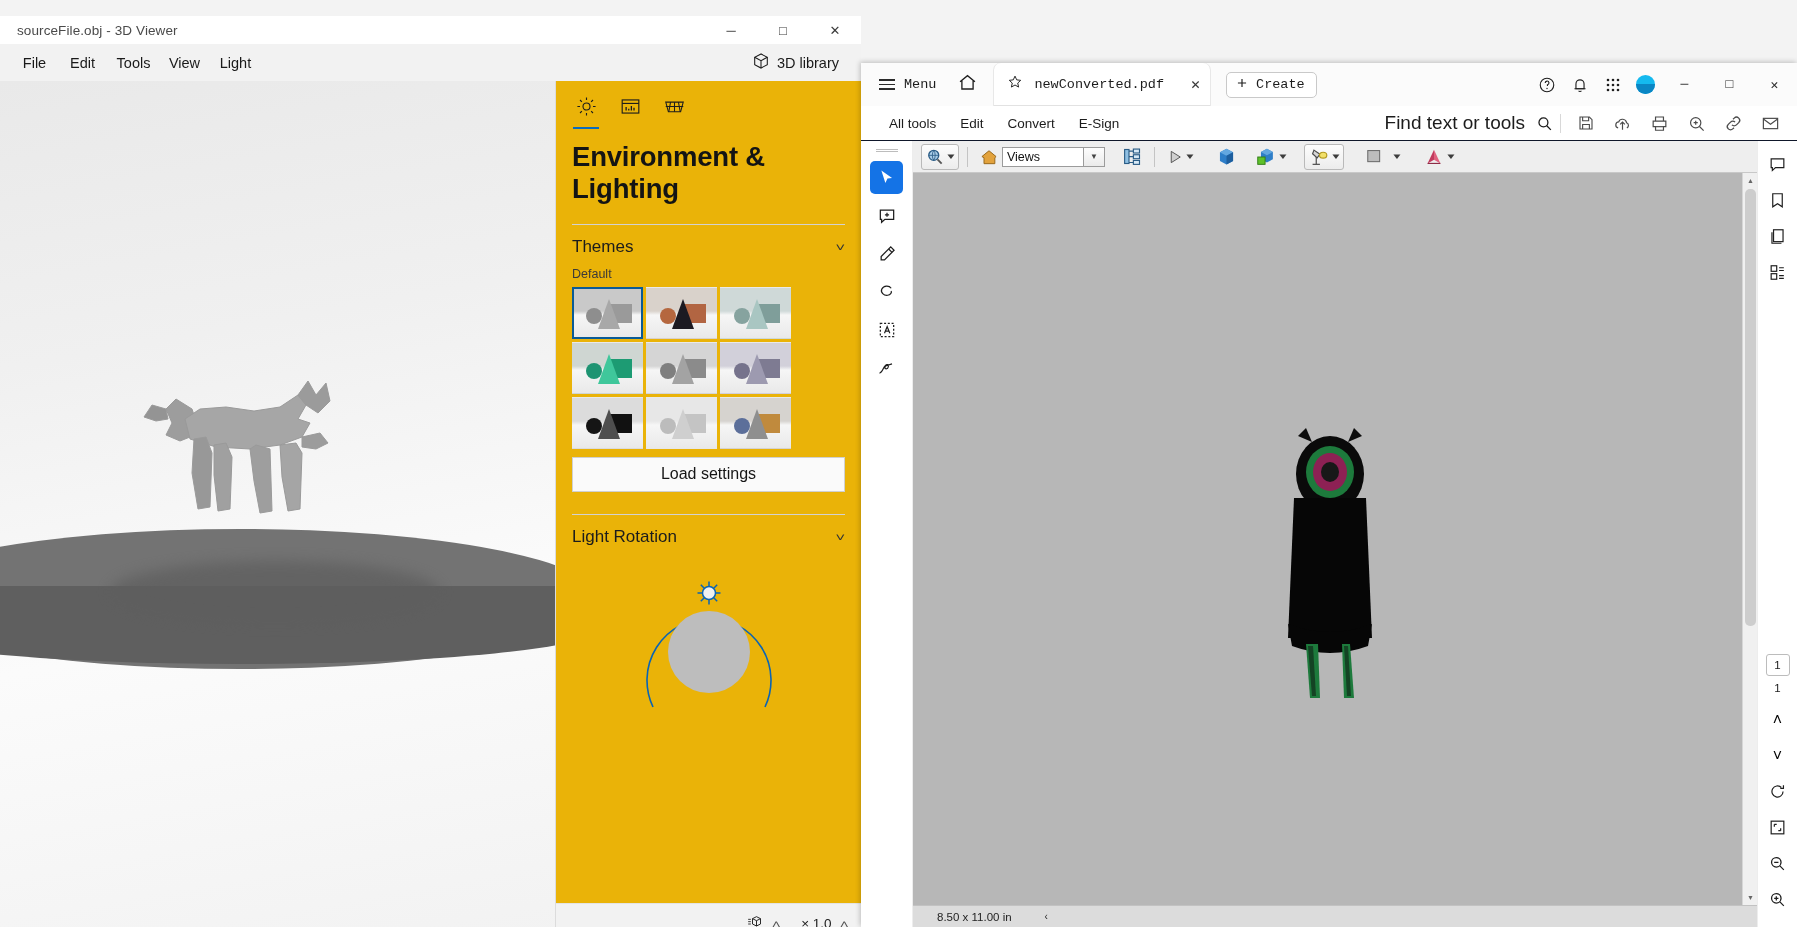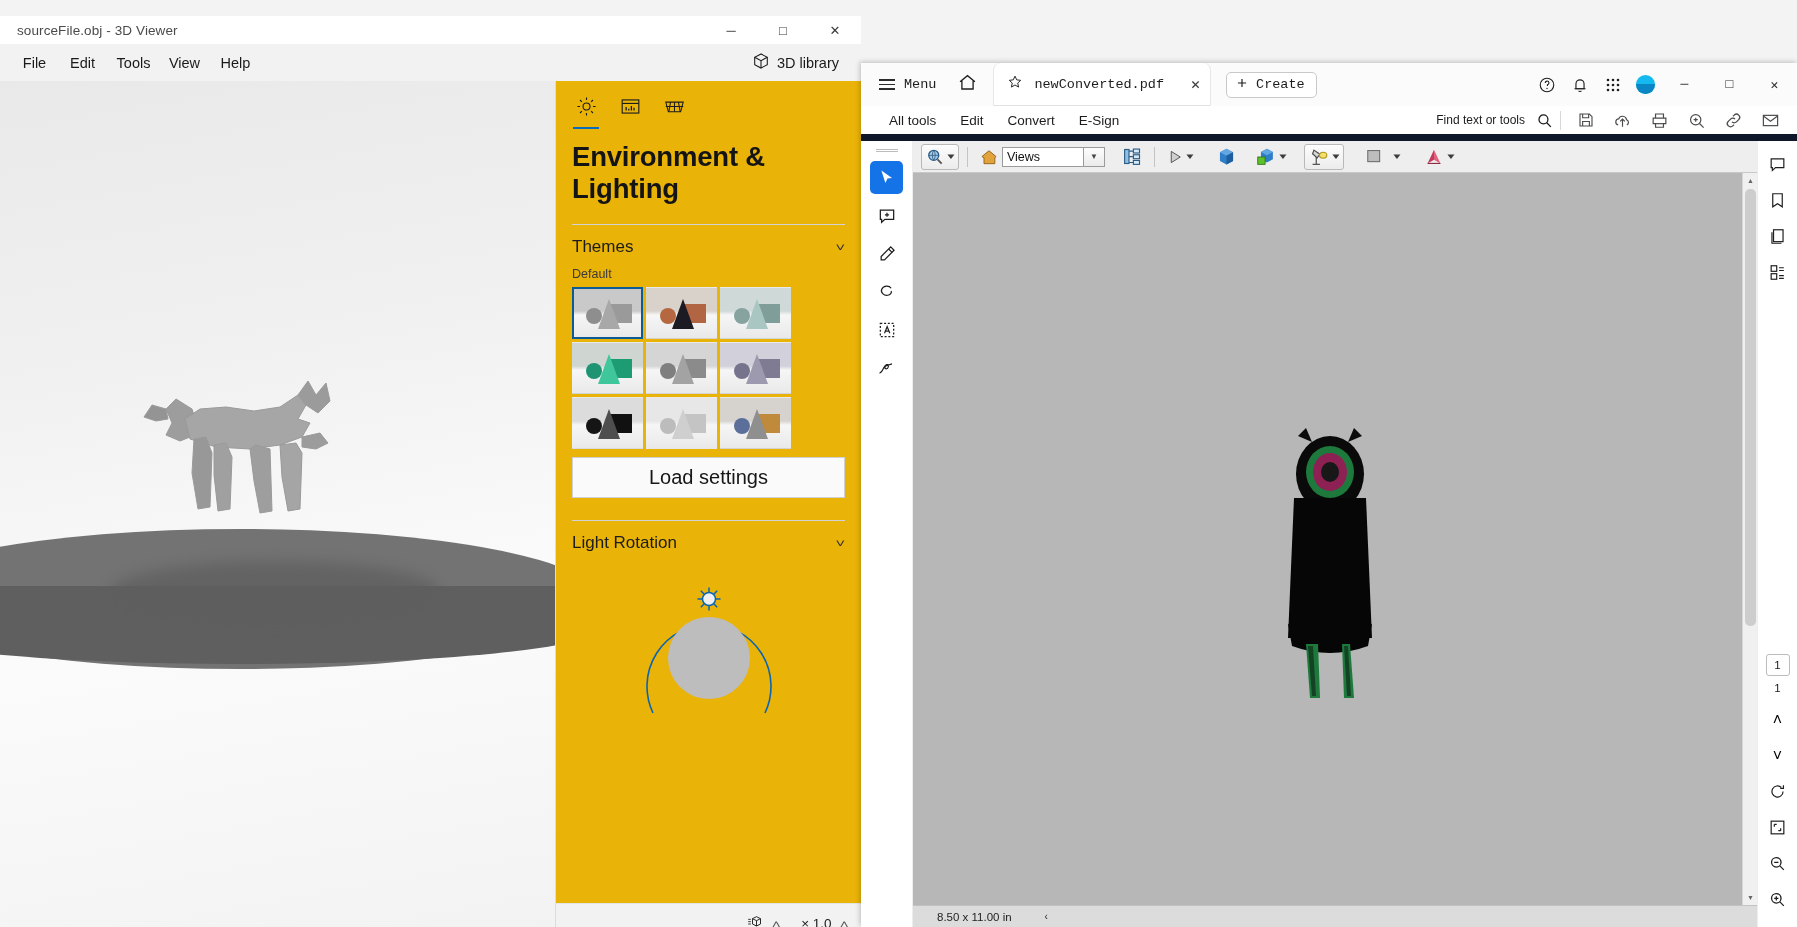--- a/index.html
+++ b/index.html
@@ -62,22 +62,22 @@
   .thumb.sel { border:2px solid #0a5b96; }
   .shapes { position:absolute; left:50%; top:52%; transform:translate(-50%,-50%);
           width:54px; height:30px; }
   .sq { position:absolute; right:3px; top:5px; width:22px; height:19px; }
   .ci { position:absolute; left:5px; top:9px; width:16px; height:16px; border-radius:50%; }
   .co { position:absolute; left:17px; top:0px; width:0; height:0;
           border-left:11px solid transparent; border-right:11px solid transparent; }
   .btn-primary { display:block; margin:16px 16px 0 16px; height:27px; background:#0a64b4;
           color:#fff; font-size:14px; border:none; width:calc(100% - 32px);
           font-family:inherit; cursor:pointer; }
-  .btn-secondary { display:block; margin:8px 16px 0 16px; height:41px; background:#fafafa;
-          color:#161616; font-size:20px; border:1px solid #d0d0d0;
+  .btn-secondary { display:block; margin:8px 16px 0 16px; height:35px; background:#fafafa;
+          color:#161616; font-size:16px; border:1px solid #d0d0d0;
           width:calc(100% - 32px); font-family:inherit; cursor:pointer; }
   .light-wrap { position:relative; margin-top:18px; height:200px; }
   .knob { position:absolute; left:50%; top:40px; transform:translateX(-50%);
           width:82px; height:82px; border-radius:50%; background:#bdbdbd; }
   .arc { position:absolute; left:50%; top:8px; transform:translateX(-50%);
           width:144px; height:144px; }
 
   .viewer-status { position:absolute; left:0; right:0; bottom:0; height:40px;
           background:#f2f2f2; display:flex; align-items:center; justify-content:flex-end;
           padding-right:14px; gap:8px; border-top:1px solid #e4e4e4; }
@@ -105,25 +105,25 @@
          align-items:center; }
   .tr-ic { width:33px; height:43px; display:flex; align-items:center; justify-content:center; }
   .avatar { width:19px; height:19px; border-radius:50%; background:#14b9ef;
          position:relative; overflow:hidden; }
   .avatar::after { content:""; position:absolute; left:0; bottom:0; width:100%; height:52%;
          background:#0a86c4; }
   .wc { width:45px; height:43px; display:flex; align-items:center; justify-content:center;
          font-size:13px; color:#2b2b2b; }
 
   .acro-tools { height:35px; display:flex; align-items:center; position:relative;
-         background:#fff; border-bottom:7px solid #0f172a; }
+         background:#fff; border-bottom:1px solid #0f172a; }
   .at-item { font-size:13.5px; color:#1c1c1c; margin-left:0; padding:4px 12px; }
   .at-item:first-child { margin-left:16px; }
   .at-right { position:absolute; right:8px; display:flex; align-items:center; gap:0; }
-  .find-lbl { font-size:12px; color:#1c1c1c; margin-right:9px; }
+  .find-lbl { font-size:19px; color:#1c1c1c; margin-right:9px; }
   .at-ic { width:37px; height:35px; display:flex; align-items:center; justify-content:center; }
   .vdiv { width:1px; height:19px; background:#d8d8d8; margin:0 6px; }
 
   .acro-main { position:absolute; left:0; top:78px; right:0; bottom:0; display:flex;
          background:#b7b7b7; }
   .ltools { width:52px; background:#fff; padding-top:8px; display:flex;
          flex-direction:column; align-items:center; gap:0; border-right:1px solid #ededed; }
   .lt-grip { width:22px; height:3px; border-top:1px solid #bdbdbd;
          border-bottom:1px solid #bdbdbd; margin-bottom:9px; }
   .lt-btn { width:33px; height:33px; border-radius:5px; display:flex; align-items:center;
@@ -185,21 +185,21 @@
         <div class="win-ctl">□</div>
         <div class="win-ctl close">✕</div>
       </div>
     </div>
 
     <div class="viewer-menubar">
       <div class="menu-item">File</div>
       <div class="menu-item">Edit</div>
       <div class="menu-item">Tools</div>
       <div class="menu-item">View</div>
-      <div class="menu-item">Help</div>
+      <div class="menu-item">Light</div>
       <div class="lib-btn">
         <span>
           <svg width="18" height="18" viewBox="0 0 24 24" fill="none" stroke="#1a1a1a" stroke-width="1.4">
             <path d="M12 2.6 3.6 7v10L12 21.4 20.4 17V7Z"></path>
             <path d="M3.6 7 12 11.6 20.4 7M12 11.6V21.4"></path>
           </svg>
         </span>
         <span>3D library</span>
       </div>
     </div>

